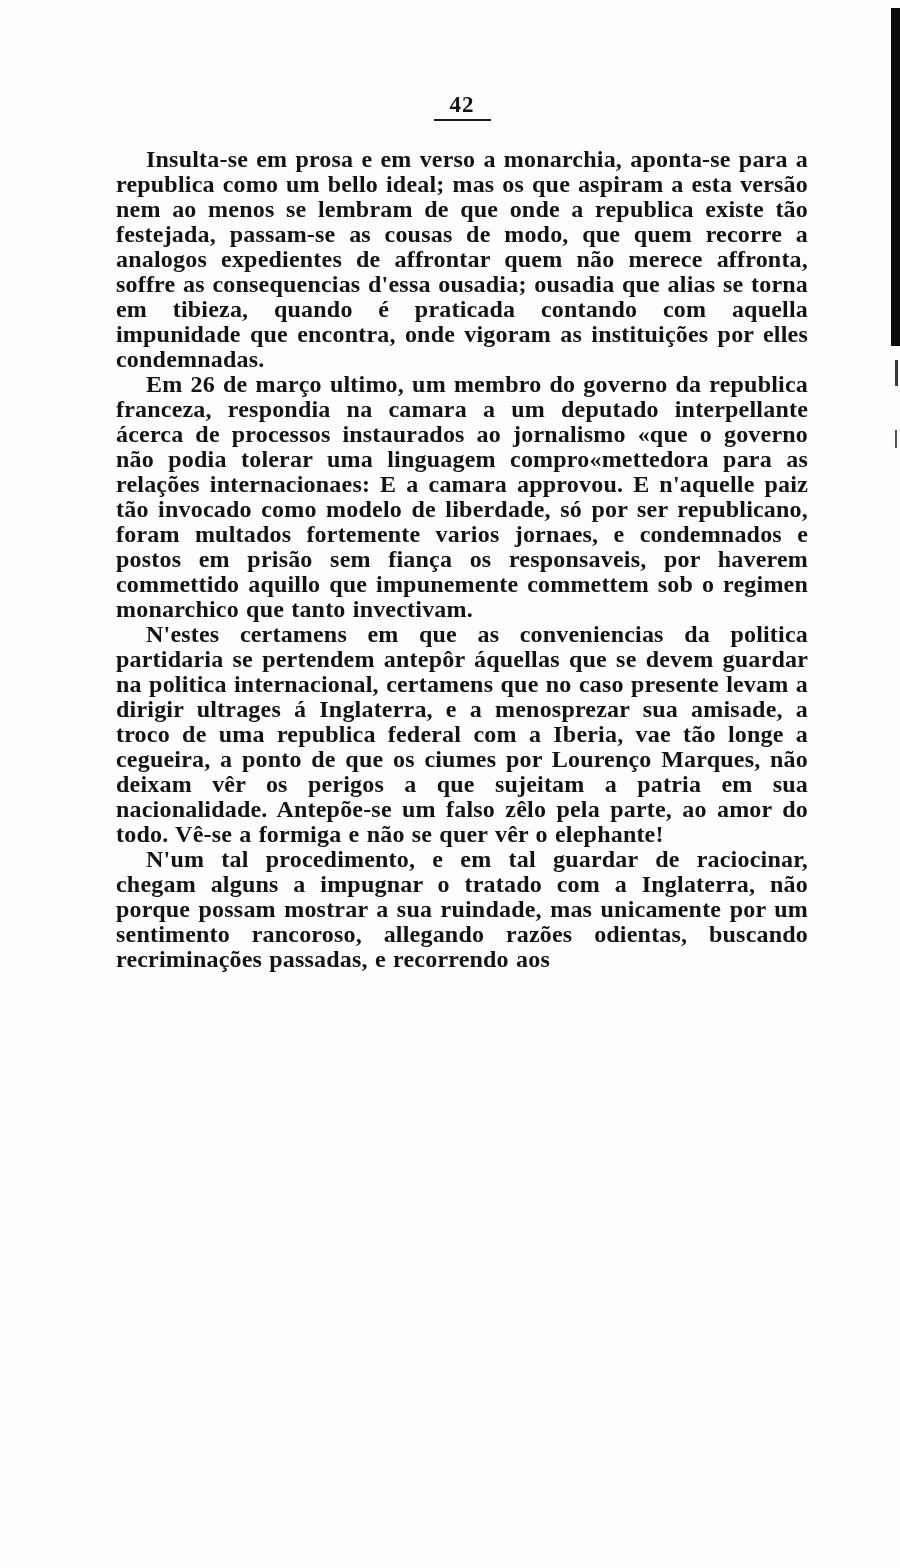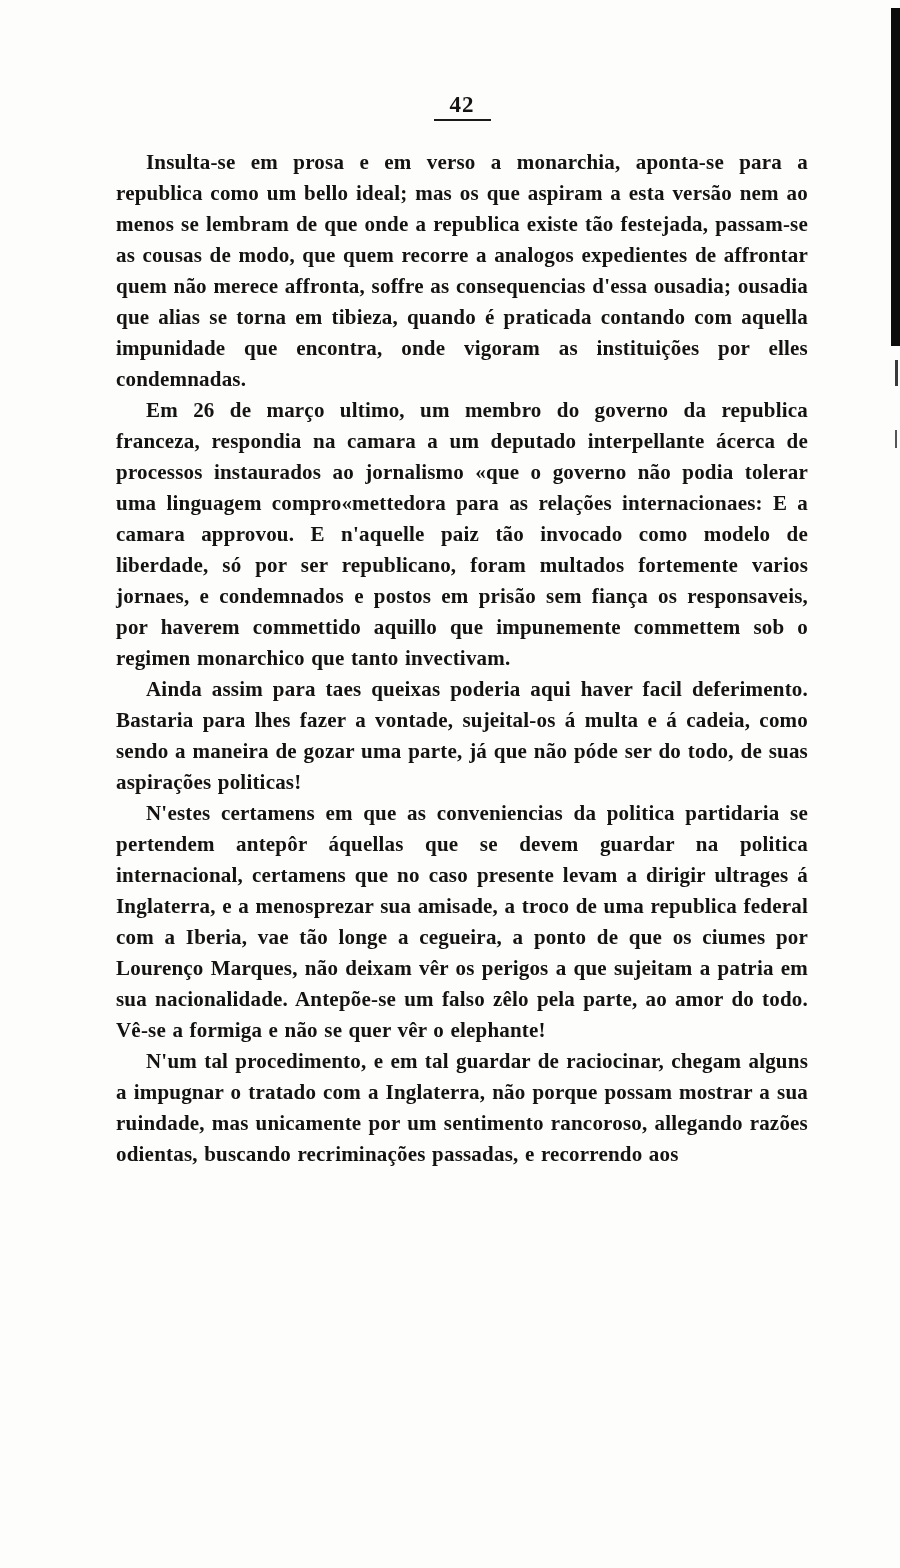--- a/index.html
+++ b/index.html
@@ -53,23 +53,23 @@
   .page-number {
     display: inline-block;
     font-weight: bold;
     font-size: 23px;
     letter-spacing: 1px;
     border-bottom: 2px solid #1a1a1a;
     padding: 0 16px 1px 16px;
   }
   .para {
     margin: 0;
-    font-size: 21px;
+    font-size: 24px;
     font-weight: bold;
-    line-height: 31px;
+    line-height: 25px;
     text-align: justify;
     text-indent: 30px;
     letter-spacing: 0.2px;
     word-spacing: 1px;
   }
 </style>
 </head>
 <body>
 
 <div class="page">
@@ -81,20 +81,19 @@
   <div class="content">
 
     <div class="page-number-wrap">
       <span class="page-number">42</span>
     </div>
 
     <p class="para">Insulta-se em prosa e em verso a monarchia, aponta-se para a republica como um bello ideal; mas os que aspiram a esta versão nem ao menos se lembram de que onde a republica existe tão festejada, passam-se as cousas de modo, que quem recorre a analogos expedientes de affrontar quem não merece affronta, soffre as consequencias d'essa ousadia; ousadia que alias se torna em tibieza, quando é praticada contando com aquella impunidade que encontra, onde vigoram as instituições por elles condemnadas.</p>
 
     <p class="para">Em 26 de março ultimo, um membro do governo da republica franceza, respondia na camara a um deputado interpellante ácerca de processos instaurados ao jornalismo «que o governo não podia tolerar uma linguagem compro«mettedora para as relações internacionaes: E a camara approvou. E n'aquelle paiz tão invocado como modelo de liberdade, só por ser republicano, foram multados fortemente varios jornaes, e condemnados e postos em prisão sem fiança os responsaveis, por haverem commettido aquillo que impunemente commettem sob o regimen monarchico que tanto invectivam.</p>
 
-    <p class="para">Ainda assim para taes queixas poderia aqui haver facil deferimento. Bastaria para lhes fazer a vontade, sujeital-os á multa e á cadeia, como sendo a maneira de gozar uma parte, já que não póde ser do todo, de suas aspirações politicas!</p>
 
     <p class="para">N'estes certamens em que as conveniencias da politica partidaria se pertendem antepôr áquellas que se devem guardar na politica internacional, certamens que no caso presente levam a dirigir ultrages á Inglaterra, e a menosprezar sua amisade, a troco de uma republica federal com a Iberia, vae tão longe a cegueira, a ponto de que os ciumes por Lourenço Marques, não deixam vêr os perigos a que sujeitam a patria em sua nacionalidade. Antepõe-se um falso zêlo pela parte, ao amor do todo. Vê-se a formiga e não se quer vêr o elephante!</p>
 
     <p class="para">N'um tal procedimento, e em tal guardar de raciocinar, chegam alguns a impugnar o tratado com a Inglaterra, não porque possam mostrar a sua ruindade, mas unicamente por um sentimento rancoroso, allegando razões odientas, buscando recriminações passadas, e recorrendo aos</p>
 
   </div>
 </div>
 
 </body></html>

